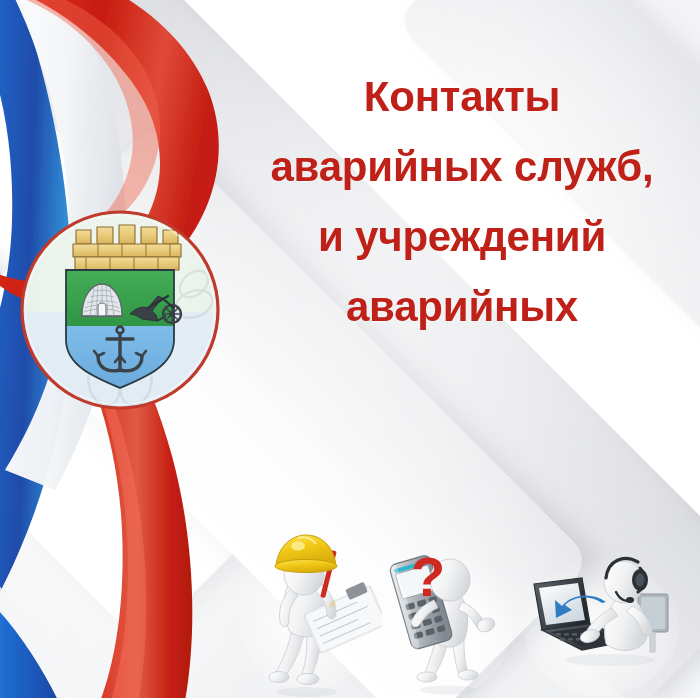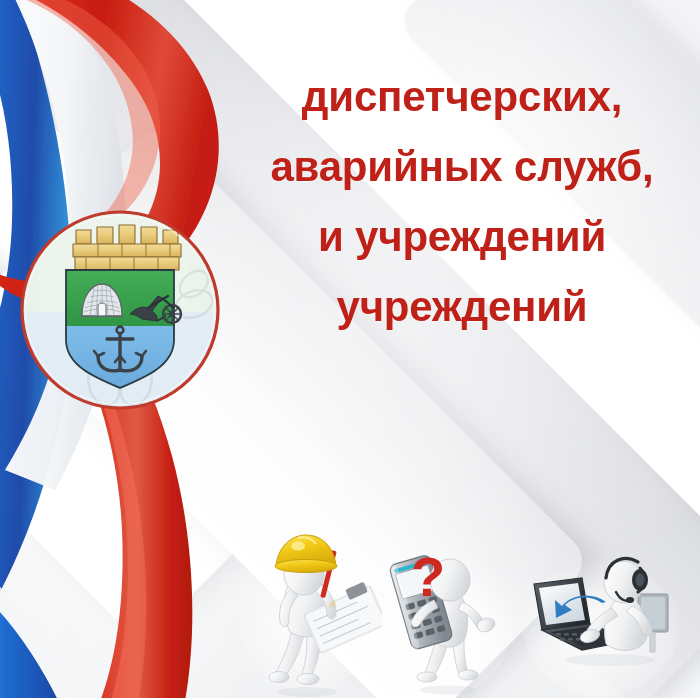--- a/index.html
+++ b/index.html
@@ -283,24 +283,24 @@
         <path d="M22 24 L 26 19 M22 24 L 16 21" stroke-width="2.6"></path>
         <path d="M0 24 L -5 30 M0 24 L 5 30" stroke-width="2.6"></path>
       </g>
 
       <circle cx="102" cy="102" r="98" fill="none" stroke="#c0392b" stroke-width="3.2"></circle>
       <circle cx="102" cy="102" r="94.5" fill="none" stroke="#ffffff" stroke-width="1.2" opacity="0.55"></circle>
     </svg>
   </div>
 
   <div class="title-block">
-    <span class="title-line">диспетчерских,</span>
+    <span class="title-line">Контакты</span>
     <span class="title-line">аварийных служб,</span>
     <span class="title-line">и учреждений</span>
-    <span class="title-line">учреждений</span>
+    <span class="title-line">аварийных</span>
   </div>
 
   <div class="figure fig-worker">
     <svg width="150" height="176" viewBox="0 0 150 176" xmlns="http://www.w3.org/2000/svg">
       <defs>
         <linearGradient id="bodyG1" x1="0" y1="0" x2="1" y2="0.4">
           <stop offset="0%" stop-color="#ffffff"></stop>
           <stop offset="55%" stop-color="#f1f2f3"></stop>
           <stop offset="100%" stop-color="#d6d9dc"></stop>
         </linearGradient>

